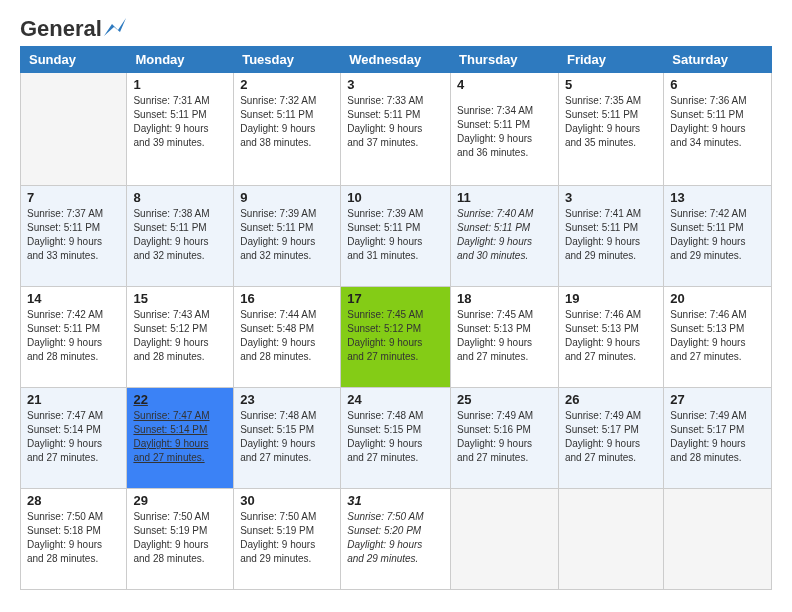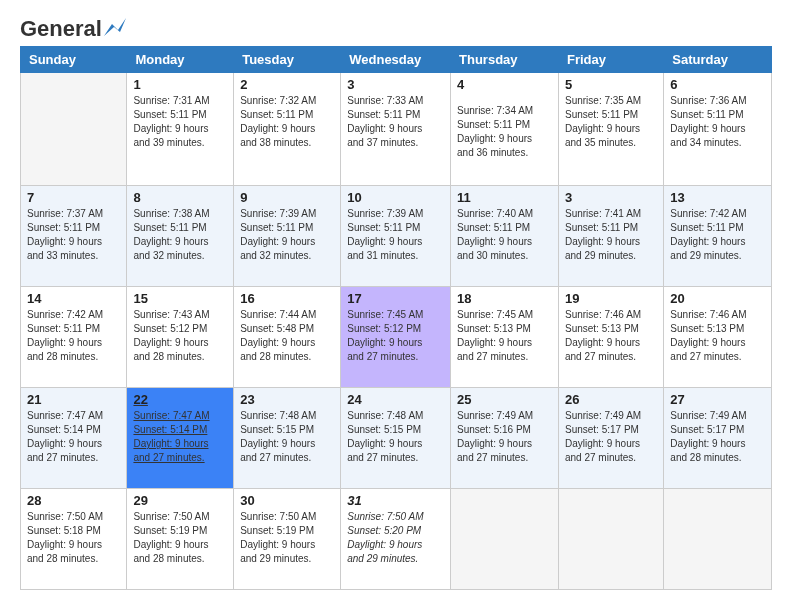--- a/index.html
+++ b/index.html
@@ -185,21 +185,21 @@
           </td>
           <td style="background: rgb(238, 244, 251);">
             <span class="day-number">10</span>
             <div class="day-info" style="white-space: pre-line;">Sunrise: 7:39 AM
 Sunset: 5:11 PM
 Daylight: 9 hours
 and 31 minutes.</div>
           </td>
           <td style="background: rgb(238, 244, 251);">
             <span class="day-number">11</span>
-            <div class="day-info" style="white-space: pre-line;">Sunrise: 7:40 AM
+            <div class="day-info" style="white-space: pre-line; font-style: italic;">Sunrise: 7:40 AM
 Sunset: 5:11 PM
 Daylight: 9 hours
 and 30 minutes.</div>
           </td>
           <td style="background: rgb(238, 244, 251);">
             <span class="day-number">3</span>
             <div class="day-info" style="white-space: pre-line;">Sunrise: 7:41 AM
 Sunset: 5:11 PM
 Daylight: 9 hours
 and 29 minutes.</div>
@@ -227,21 +227,21 @@
 Daylight: 9 hours
 and 28 minutes.</div>
           </td>
           <td style="background: rgb(255, 255, 255);">
             <span class="day-number">16</span>
             <div class="day-info" style="white-space: pre-line;">Sunrise: 7:44 AM
 Sunset: 5:48 PM
 Daylight: 9 hours
 and 28 minutes.</div>
           </td>
-          <td style="background: #c4b5fd; margin-top: 19px;">
+          <td style="background: #84cc16; margin-top: 19px;">
             <span class="day-number">17</span>
             <div class="day-info" style="white-space: pre-line;">Sunrise: 7:45 AM
 Sunset: 5:12 PM
 Daylight: 9 hours
 and 27 minutes.</div>
           </td>
           <td style="background: rgb(255, 255, 255);">
             <span class="day-number">18</span>
             <div class="day-info" style="white-space: pre-line;">Sunrise: 7:45 AM
 Sunset: 5:13 PM

